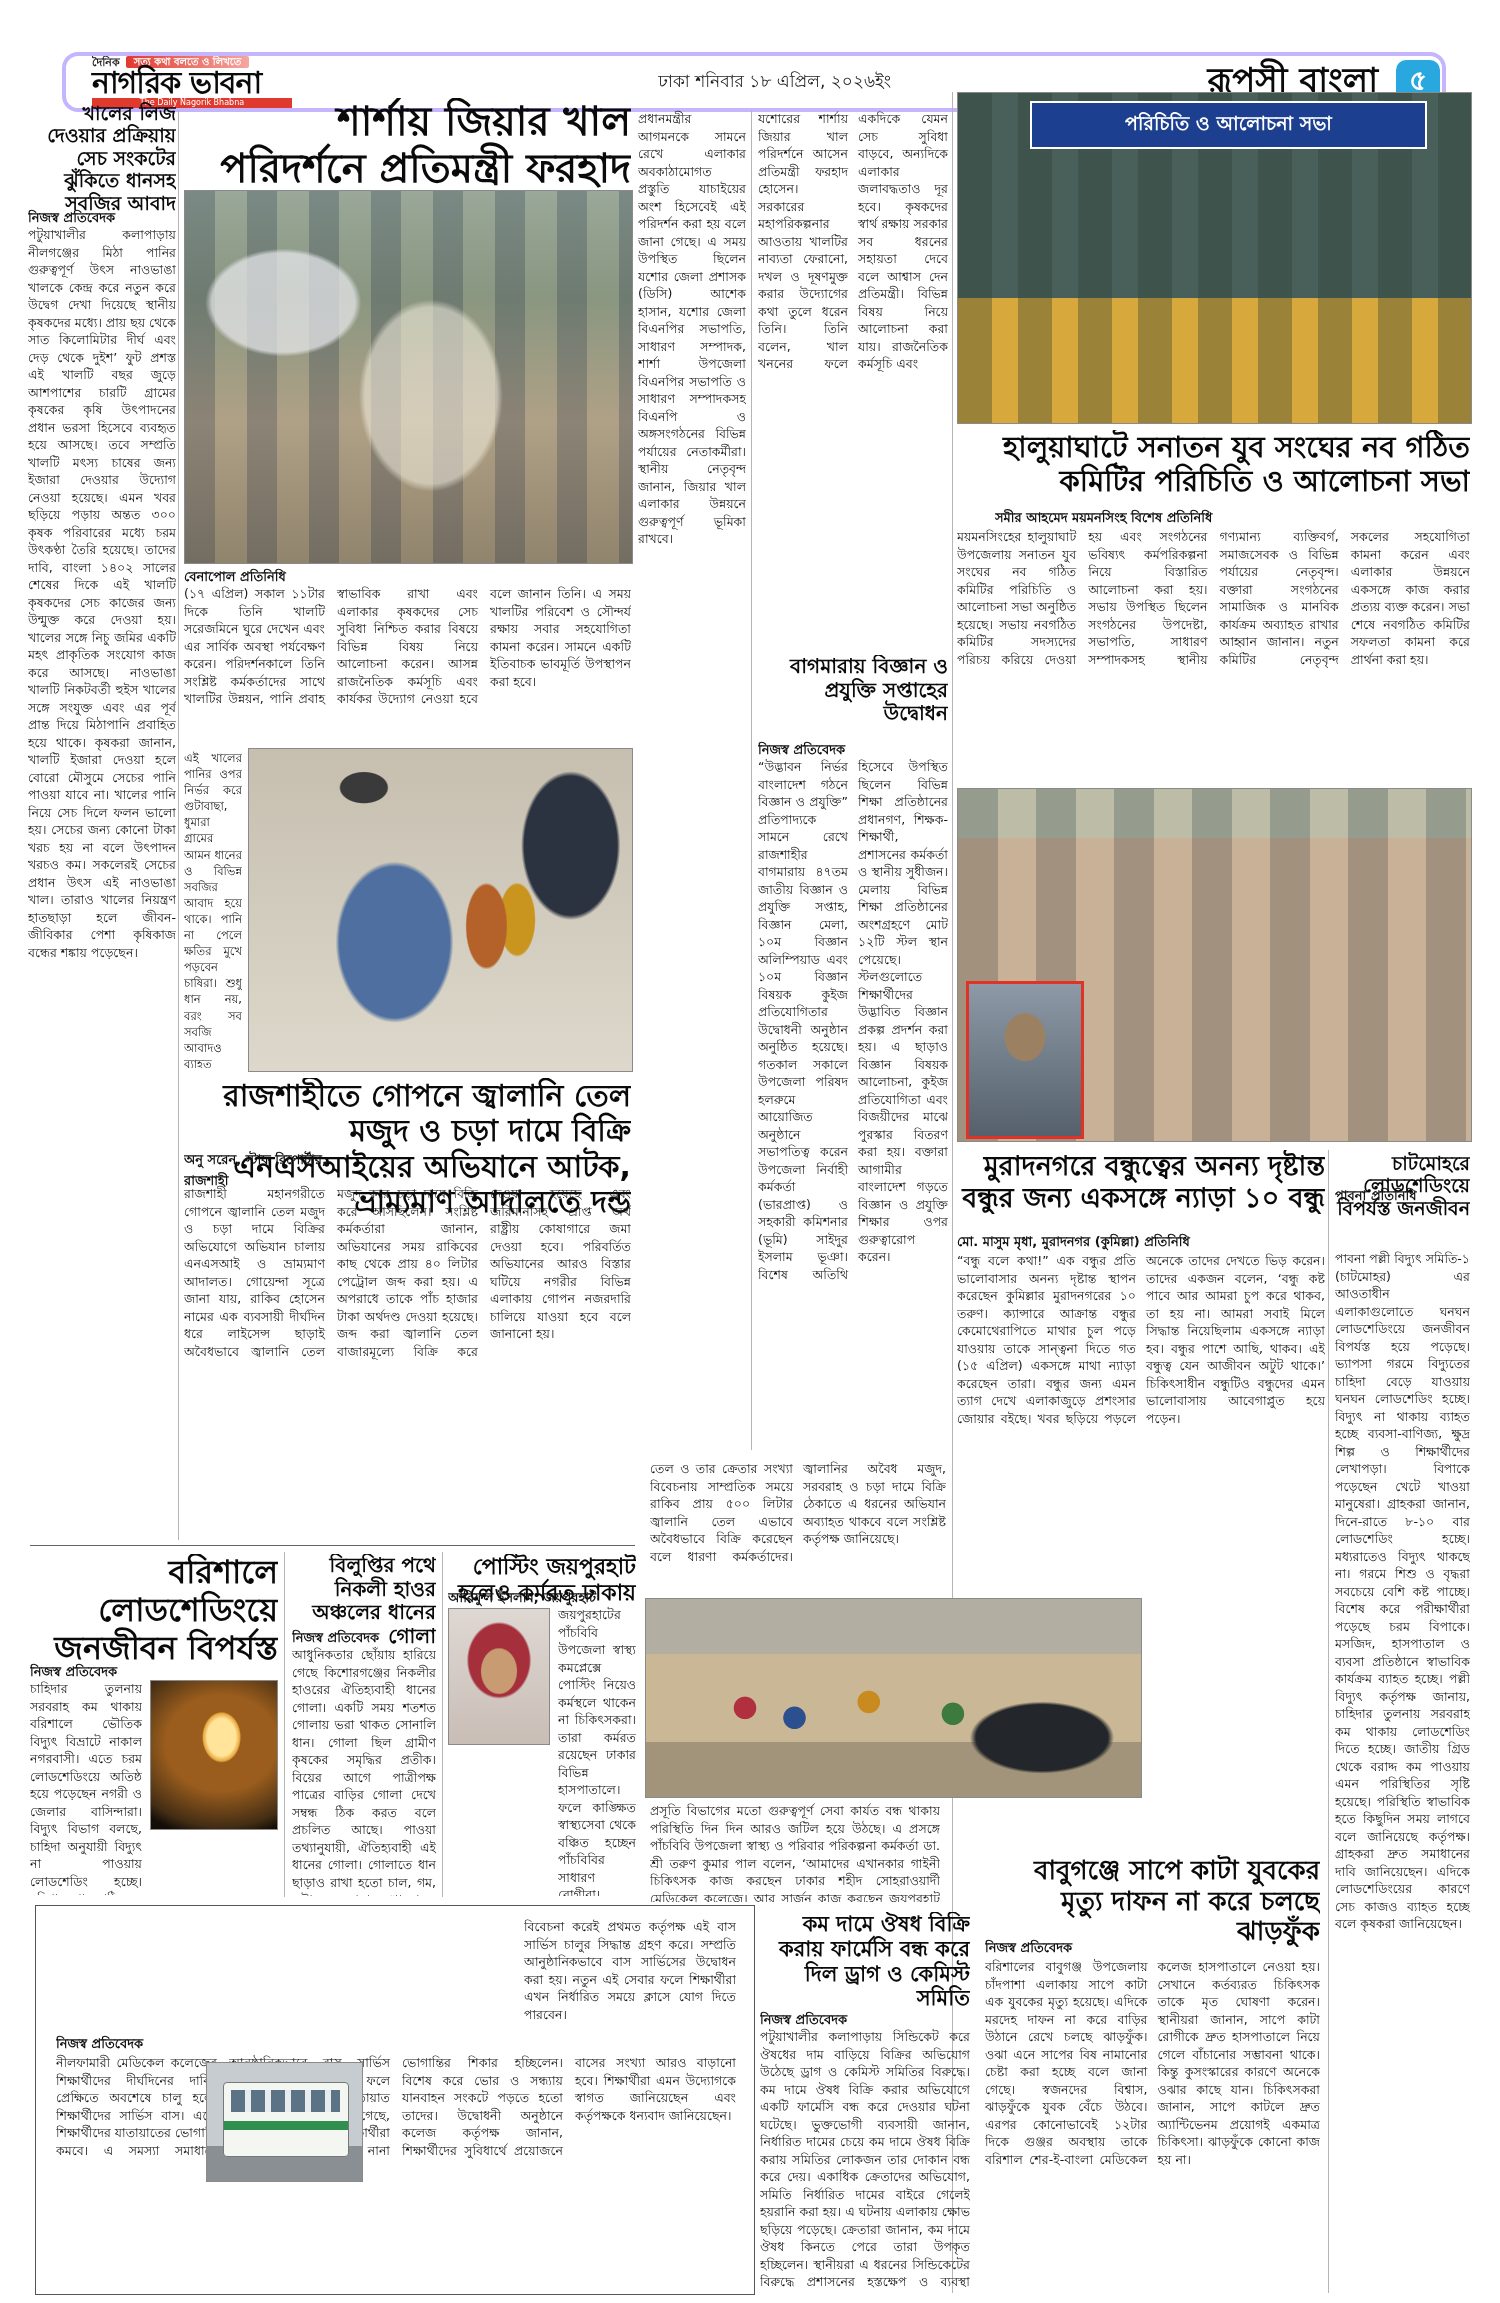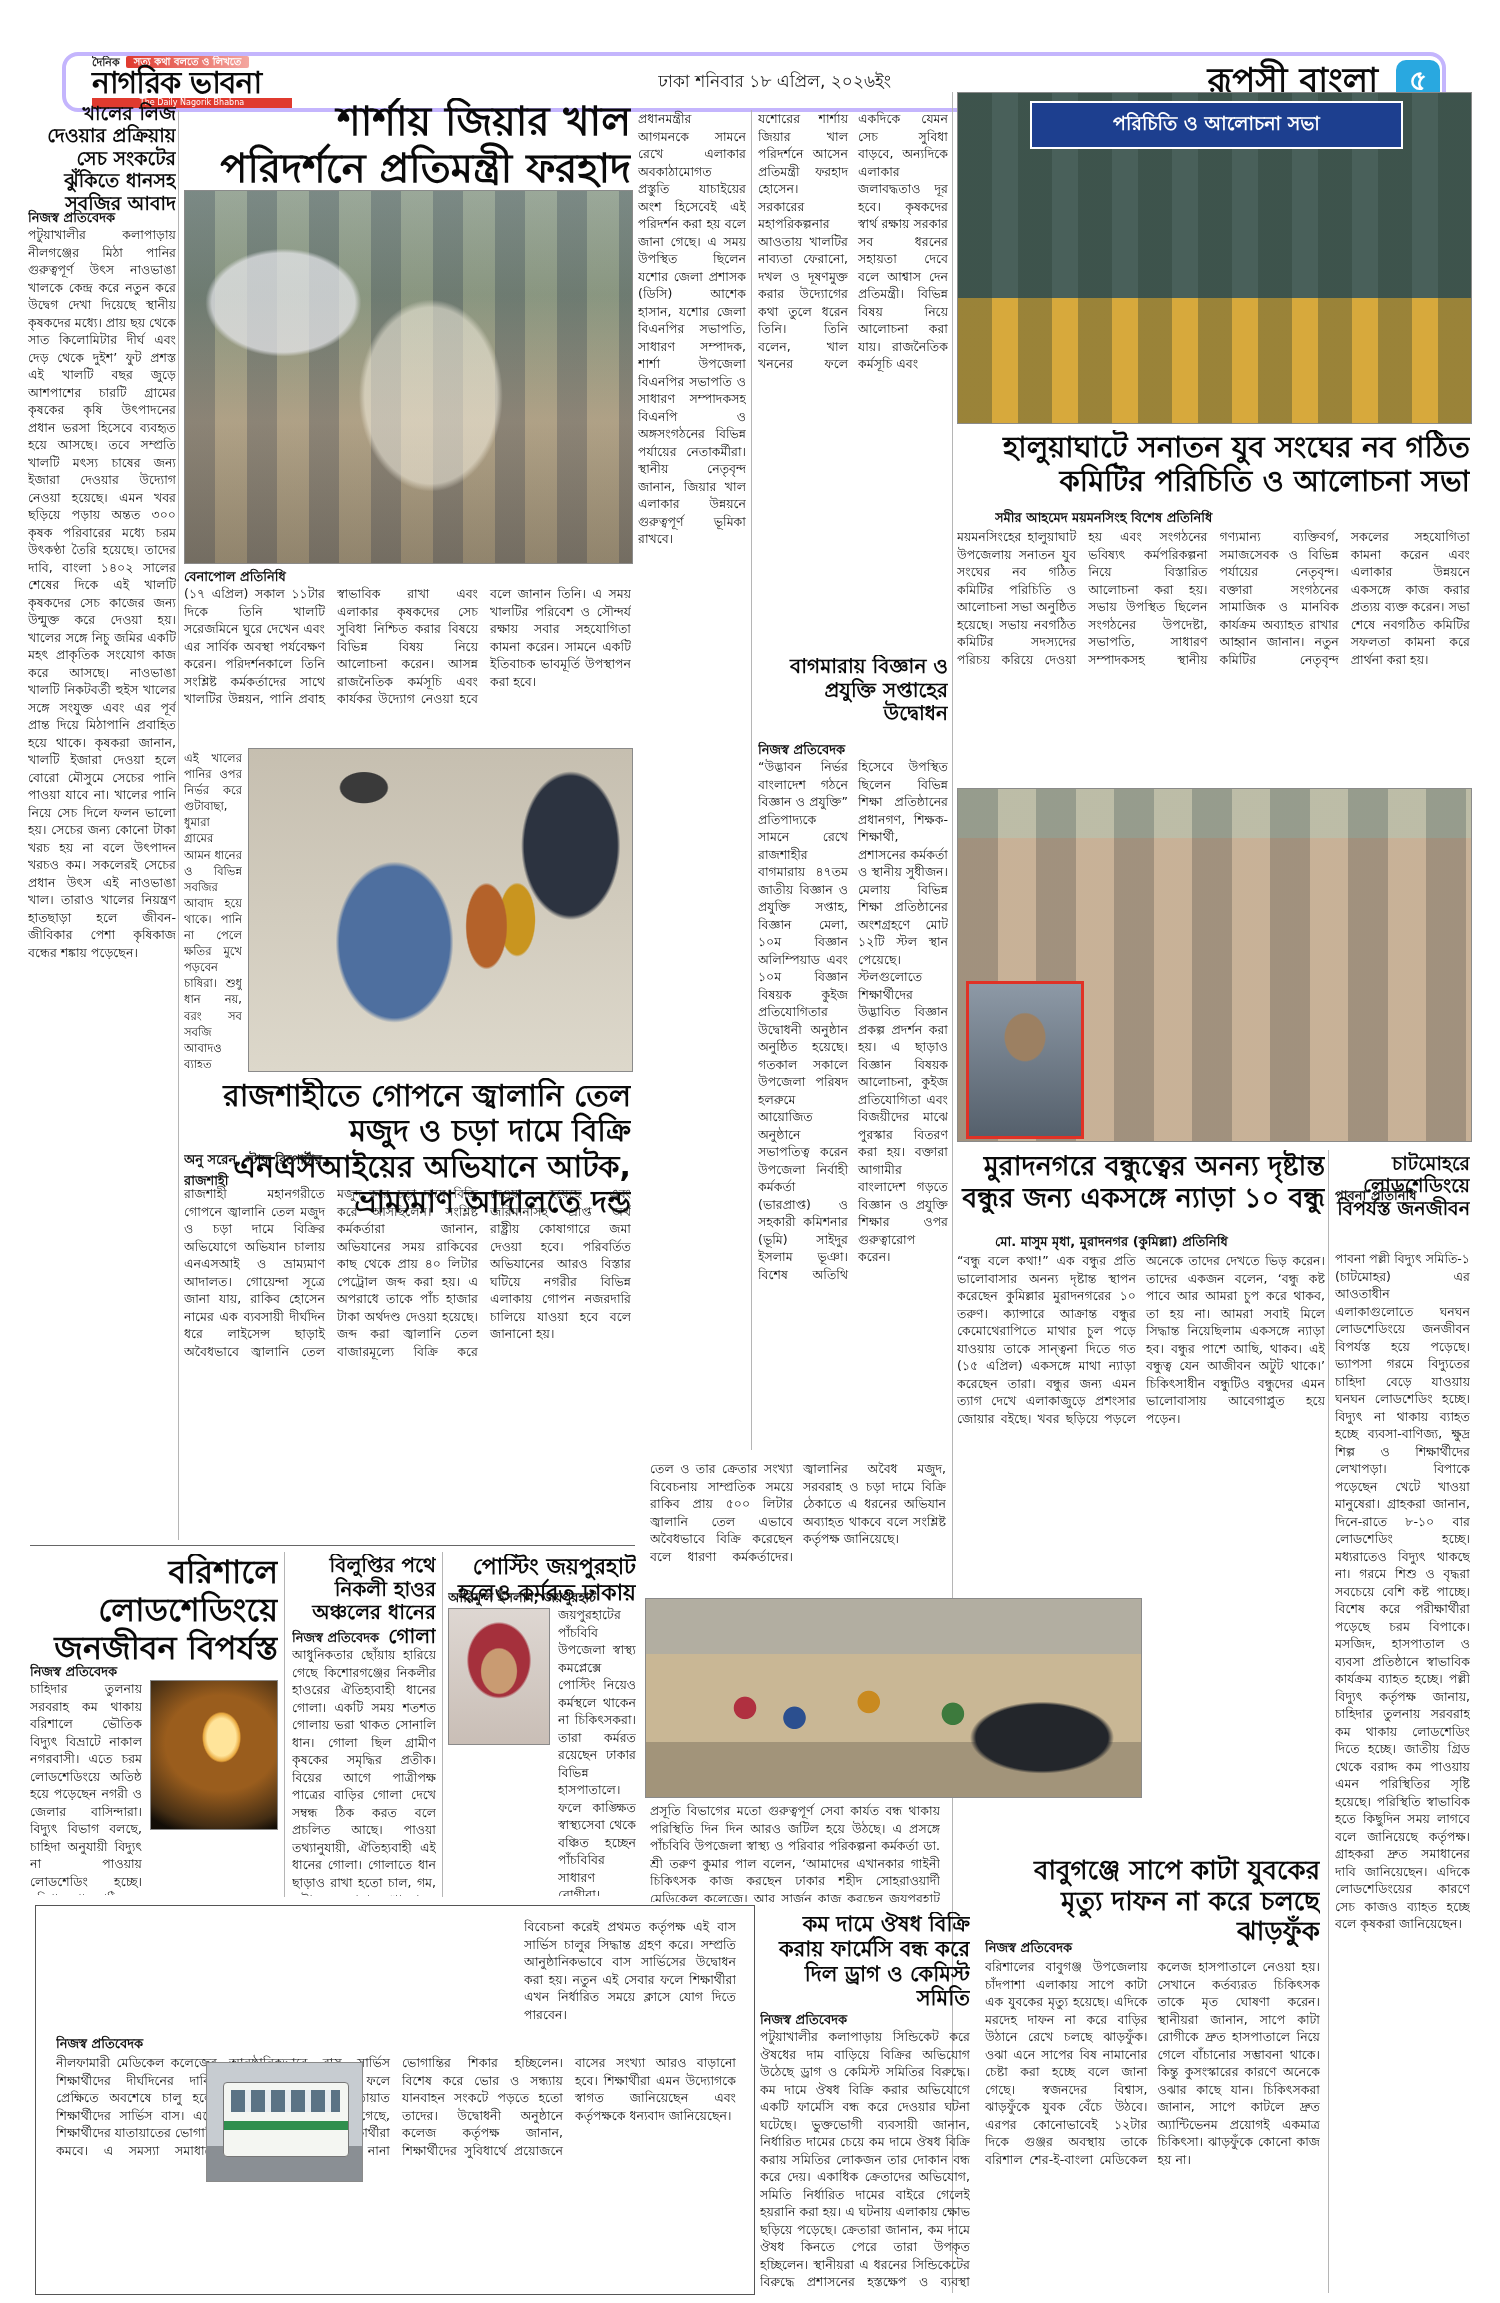--- a/index.html
+++ b/index.html
@@ -35,21 +35,21 @@
   .ph-fuel{background:
     radial-gradient(95px 130px at 38% 60%, #4e6f9f 0 58%, transparent 62%),
     radial-gradient(80px 120px at 84% 30%, #2c3340 0 58%, transparent 62%),
     radial-gradient(34px 70px at 62% 55%, #b4622a 0 58%, transparent 62%),
     radial-gradient(30px 60px at 70% 53%, #c9951f 0 58%, transparent 62%),
     radial-gradient(40px 26px at 30% 12%, #3a3a3a 0 58%, transparent 62%),
     linear-gradient(180deg,#c6bfb0,#ddd8cb);}
   .ph-meeting{background:
     repeating-linear-gradient(90deg, rgba(40,60,50,.35) 0 34px, transparent 34px 60px),
     linear-gradient(180deg,#49605a 0 62%,#d7a93c 62% 100%);}
-  .meeting-banner{position:absolute;left:14%;top:8px;width:72%;background:#1d3f8f;border:2px solid #fff;color:#fff;text-align:center;font-size:19px;font-weight:bold;padding:6px 0;}
+  .meeting-banner{position:absolute;left:14%;top:8px;width:72%;background:#1d3f8f;border:2px solid #fff;color:#fff;text-align:center;font-size:19px;font-weight:bold;padding:6px 12px;}
   .ph-bald{background:
     repeating-linear-gradient(90deg, rgba(60,55,50,.28) 0 40px, rgba(200,170,140,.25) 40px 78px),
     linear-gradient(180deg,#b9c3b0 0 14%,#c8b49b 14% 100%);}
   .inset-red{position:absolute;left:8px;bottom:2px;width:112px;height:152px;border:3px solid #e03226;background:
     radial-gradient(34px 40px at 50% 35%, #9c8062 0 58%, transparent 62%),
     linear-gradient(180deg,#8d99a6,#55606c);}
   .ph-crowd{background:
     radial-gradient(18px 18px at 20% 55%, #b03040 0 60%, transparent 65%),
     radial-gradient(18px 18px at 30% 60%, #2b4f8f 0 60%, transparent 65%),
     radial-gradient(18px 18px at 45% 52%, #c98a20 0 60%, transparent 65%),
@@ -120,21 +120,21 @@
   <div class="meeting-banner">পরিচিতি ও আলোচনা সভা</div>
 </div>
 <div class="abs hl" style="left:957px;top:430px;width:513px;font-size:29px;">হালুয়াঘাটে সনাতন যুব সংঘের নব গঠিত কমিটির পরিচিতি ও আলোচনা সভা</div>
 <div class="abs byline" style="left:995px;top:508px;width:300px;">সমীর আহমেদ ময়মনসিংহ বিশেষ প্রতিনিধি</div>
 <div class="abs body-txt cols4" style="left:957px;top:528px;width:513px;height:252px;">ময়মনসিংহের হালুয়াঘাট উপজেলায় সনাতন যুব সংঘের নব গঠিত কমিটির পরিচিতি ও আলোচনা সভা অনুষ্ঠিত হয়েছে। সভায় নবগঠিত কমিটির সদস্যদের পরিচয় করিয়ে দেওয়া হয় এবং সংগঠনের ভবিষ্যৎ কর্মপরিকল্পনা নিয়ে বিস্তারিত আলোচনা করা হয়। সভায় উপস্থিত ছিলেন সংগঠনের উপদেষ্টা, সভাপতি, সাধারণ সম্পাদকসহ স্থানীয় গণ্যমান্য ব্যক্তিবর্গ, সমাজসেবক ও বিভিন্ন পর্যায়ের নেতৃবৃন্দ। বক্তারা সংগঠনের সামাজিক ও মানবিক কার্যক্রম অব্যাহত রাখার আহ্বান জানান। নতুন কমিটির নেতৃবৃন্দ সকলের সহযোগিতা কামনা করেন এবং এলাকার উন্নয়নে একসঙ্গে কাজ করার প্রত্যয় ব্যক্ত করেন। সভা শেষে নবগঠিত কমিটির সফলতা কামনা করে প্রার্থনা করা হয়।</div>
 
 <div class="abs photo ph-bald" style="left:957px;top:788px;width:513px;height:352px;">
   <div class="inset-red"></div>
 </div>
 <div class="abs hl" style="left:957px;top:1150px;width:368px;font-size:27px;">মুরাদনগরে বন্ধুত্বের অনন্য দৃষ্টান্ত বন্ধুর জন্য একসঙ্গে ন্যাড়া ১০ বন্ধু</div>
-<div class="abs byline" style="left:957px;top:1232px;width:368px;margin-left:38px;">মো. মাসুম মৃধা, মুরাদনগর (কুমিল্লা) প্রতিনিধি</div>
+<div class="abs byline" style="left:957px;top:1232px;width:368px;">মো. মাসুম মৃধা, মুরাদনগর (কুমিল্লা) প্রতিনিধি</div>
 <div class="abs body-txt cols2" style="left:957px;top:1252px;width:368px;height:342px;">“বন্ধু বলে কথা!” এক বন্ধুর প্রতি ভালোবাসার অনন্য দৃষ্টান্ত স্থাপন করেছেন কুমিল্লার মুরাদনগরের ১০ তরুণ। ক্যান্সারে আক্রান্ত বন্ধুর কেমোথেরাপিতে মাথার চুল পড়ে যাওয়ায় তাকে সান্ত্বনা দিতে গত (১৫ এপ্রিল) একসঙ্গে মাথা ন্যাড়া করেছেন তারা। বন্ধুর জন্য এমন ত্যাগ দেখে এলাকাজুড়ে প্রশংসার জোয়ার বইছে। খবর ছড়িয়ে পড়লে অনেকে তাদের দেখতে ভিড় করেন। তাদের একজন বলেন, ‘বন্ধু কষ্ট পাবে আর আমরা চুপ করে থাকব, তা হয় না। আমরা সবাই মিলে সিদ্ধান্ত নিয়েছিলাম একসঙ্গে ন্যাড়া হব। বন্ধুর পাশে আছি, থাকব। এই বন্ধুত্ব যেন আজীবন অটুট থাকে।’ চিকিৎসাধীন বন্ধুটিও বন্ধুদের এমন ভালোবাসায় আবেগাপ্লুত হয়ে পড়েন।</div>
 
 <div class="abs hl" style="left:1335px;top:1152px;width:135px;font-size:19px;">চাটমোহরে লোডশেডিংয়ে বিপর্যস্ত জনজীবন</div>
 <div class="abs byline" style="left:1335px;top:1186px;width:135px;">পাবনা প্রতিনিধি</div>
 <div class="abs body-txt" style="left:1335px;top:1250px;width:135px;height:1040px;">পাবনা পল্লী বিদ্যুৎ সমিতি-১ (চাটমোহর) এর আওতাধীন এলাকাগুলোতে ঘনঘন লোডশেডিংয়ে জনজীবন বিপর্যস্ত হয়ে পড়েছে। ভ্যাপসা গরমে বিদ্যুতের চাহিদা বেড়ে যাওয়ায় ঘনঘন লোডশেডিং হচ্ছে। বিদ্যুৎ না থাকায় ব্যাহত হচ্ছে ব্যবসা-বাণিজ্য, ক্ষুদ্র শিল্প ও শিক্ষার্থীদের লেখাপড়া। বিপাকে পড়েছেন খেটে খাওয়া মানুষেরা। গ্রাহকরা জানান, দিনে-রাতে ৮-১০ বার লোডশেডিং হচ্ছে। মধ্যরাতেও বিদ্যুৎ থাকছে না। গরমে শিশু ও বৃদ্ধরা সবচেয়ে বেশি কষ্ট পাচ্ছে। বিশেষ করে পরীক্ষার্থীরা পড়েছে চরম বিপাকে। মসজিদ, হাসপাতাল ও ব্যবসা প্রতিষ্ঠানে স্বাভাবিক কার্যক্রম ব্যাহত হচ্ছে। পল্লী বিদ্যুৎ কর্তৃপক্ষ জানায়, চাহিদার তুলনায় সরবরাহ কম থাকায় লোডশেডিং দিতে হচ্ছে। জাতীয় গ্রিড থেকে বরাদ্দ কম পাওয়ায় এমন পরিস্থিতির সৃষ্টি হয়েছে। পরিস্থিতি স্বাভাবিক হতে কিছুদিন সময় লাগবে বলে জানিয়েছে কর্তৃপক্ষ। গ্রাহকরা দ্রুত সমাধানের দাবি জানিয়েছেন। এদিকে লোডশেডিংয়ের কারণে সেচ কাজও ব্যাহত হচ্ছে বলে কৃষকরা জানিয়েছেন।</div>
 
 <div class="abs hl" style="left:30px;top:1554px;width:248px;font-size:32px;">বরিশালে লোডশেডিংয়ে জনজীবন বিপর্যস্ত</div>
 <div class="abs byline" style="left:30px;top:1662px;width:150px;">নিজস্ব প্রতিবেদক</div>
 <div class="abs" style="left:30px;top:1680px;width:248px;height:215px;">
   <div class="photo ph-bulb" style="float:right;width:126px;height:148px;margin:0 0 6px 8px;"></div>

